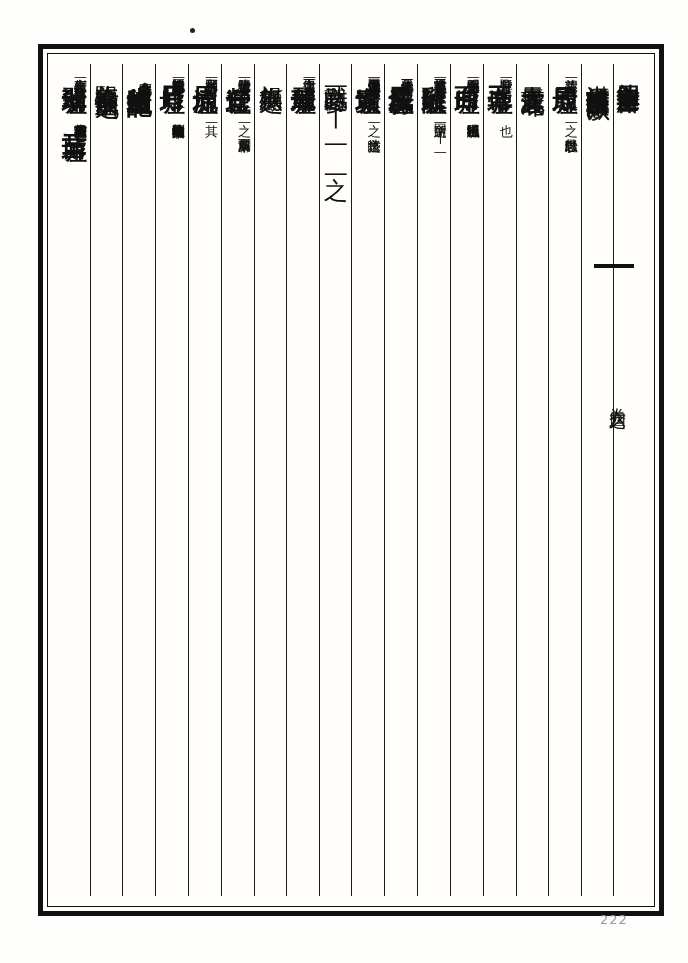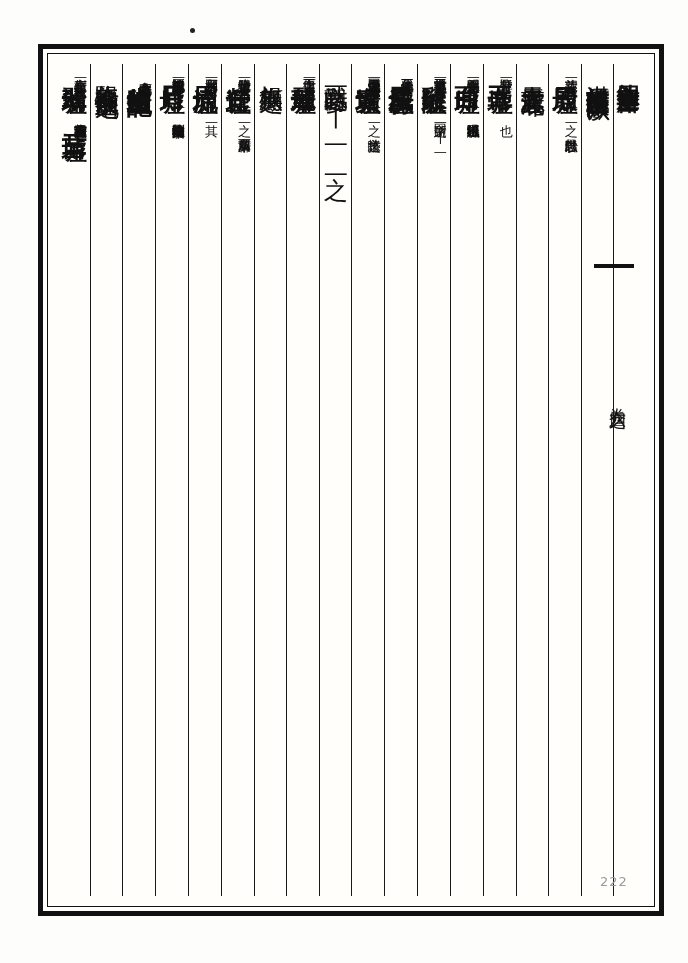--- a/index.html
+++ b/index.html
@@ -121,21 +121,21 @@
     left: 190px;
     top: 28px;
     width: 5px;
     height: 5px;
     background: #222;
     border-radius: 50%;
   }
   #page-number {
     position: absolute;
     left: 600px;
-    top: 874px;
+    top: 912px;
     font-size: 13px;
     color: #9a9a9a;
     letter-spacing: 1px;
     font-family: "DejaVu Sans", sans-serif;
   }
   
   .vol-mark {
     position: absolute;
     right: 14px;
     top: 330px;

